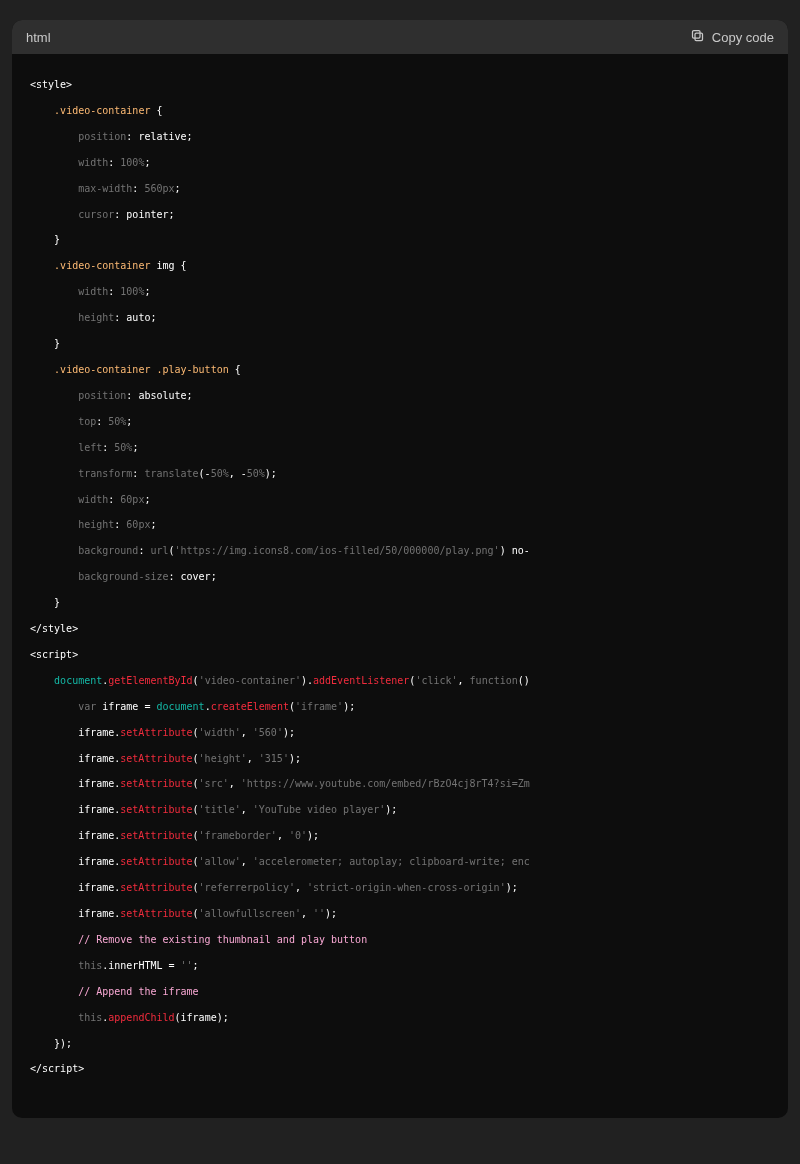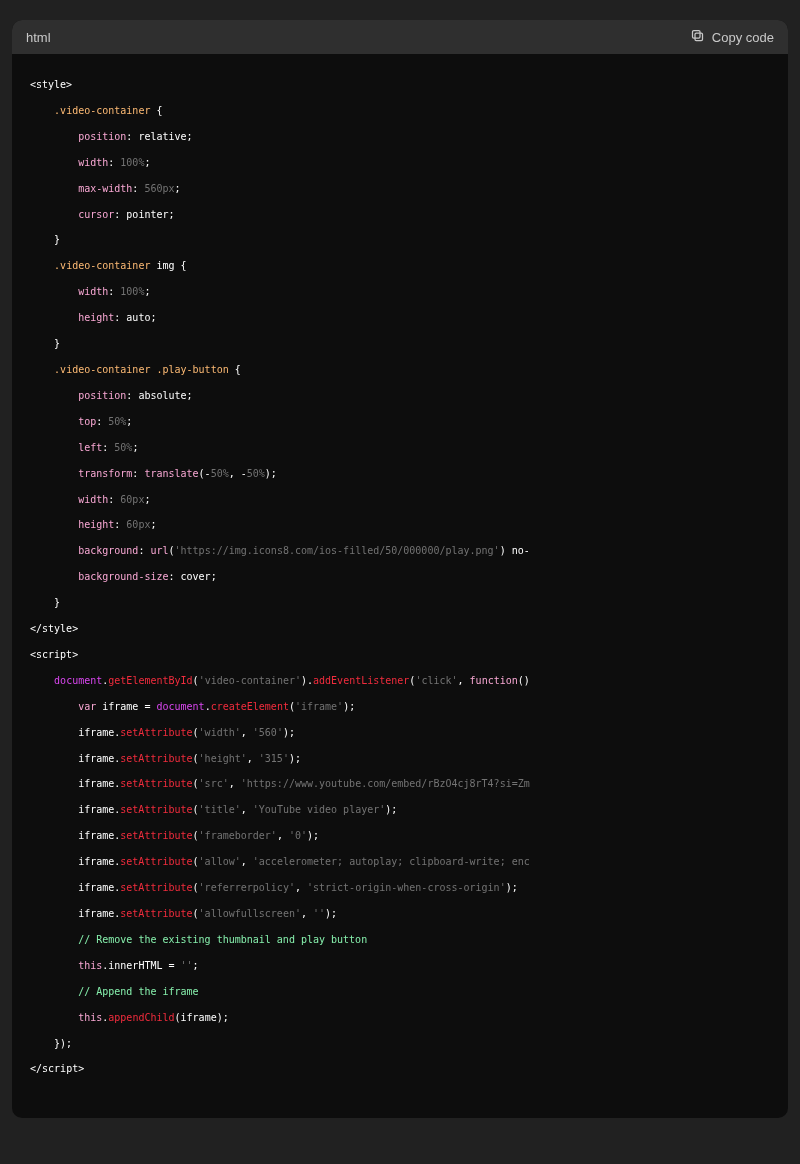--- a/index.html
+++ b/index.html
@@ -44,25 +44,25 @@
     color: #ffffff;
     white-space: pre;
   }
   .line {
     display: block;
     white-space: pre;
   }
   
   .c-white { color: #ffffff; }
   .c-pink  { color: #fdba74; }
-  .c-teal  { color: #f9a8d4; }
+  .c-teal  { color: #737373; }
   .c-green { color: #737373; }
-  .c-grey  { color: #86efac; }
+  .c-grey  { color: #f9a8d4; }
   .c-func  { color: #f22c3d; }
-  .c-lblue { color: #d946ef; }
+  .c-lblue { color: #14b8a6; }
 </style>
 </head>
 <body>
 
 <div class="code-block">
   <div class="cb-header">
     <span>html</span>
     <div class="copy-btn">
       <span>
         <svg viewBox="0 0 24 24">

